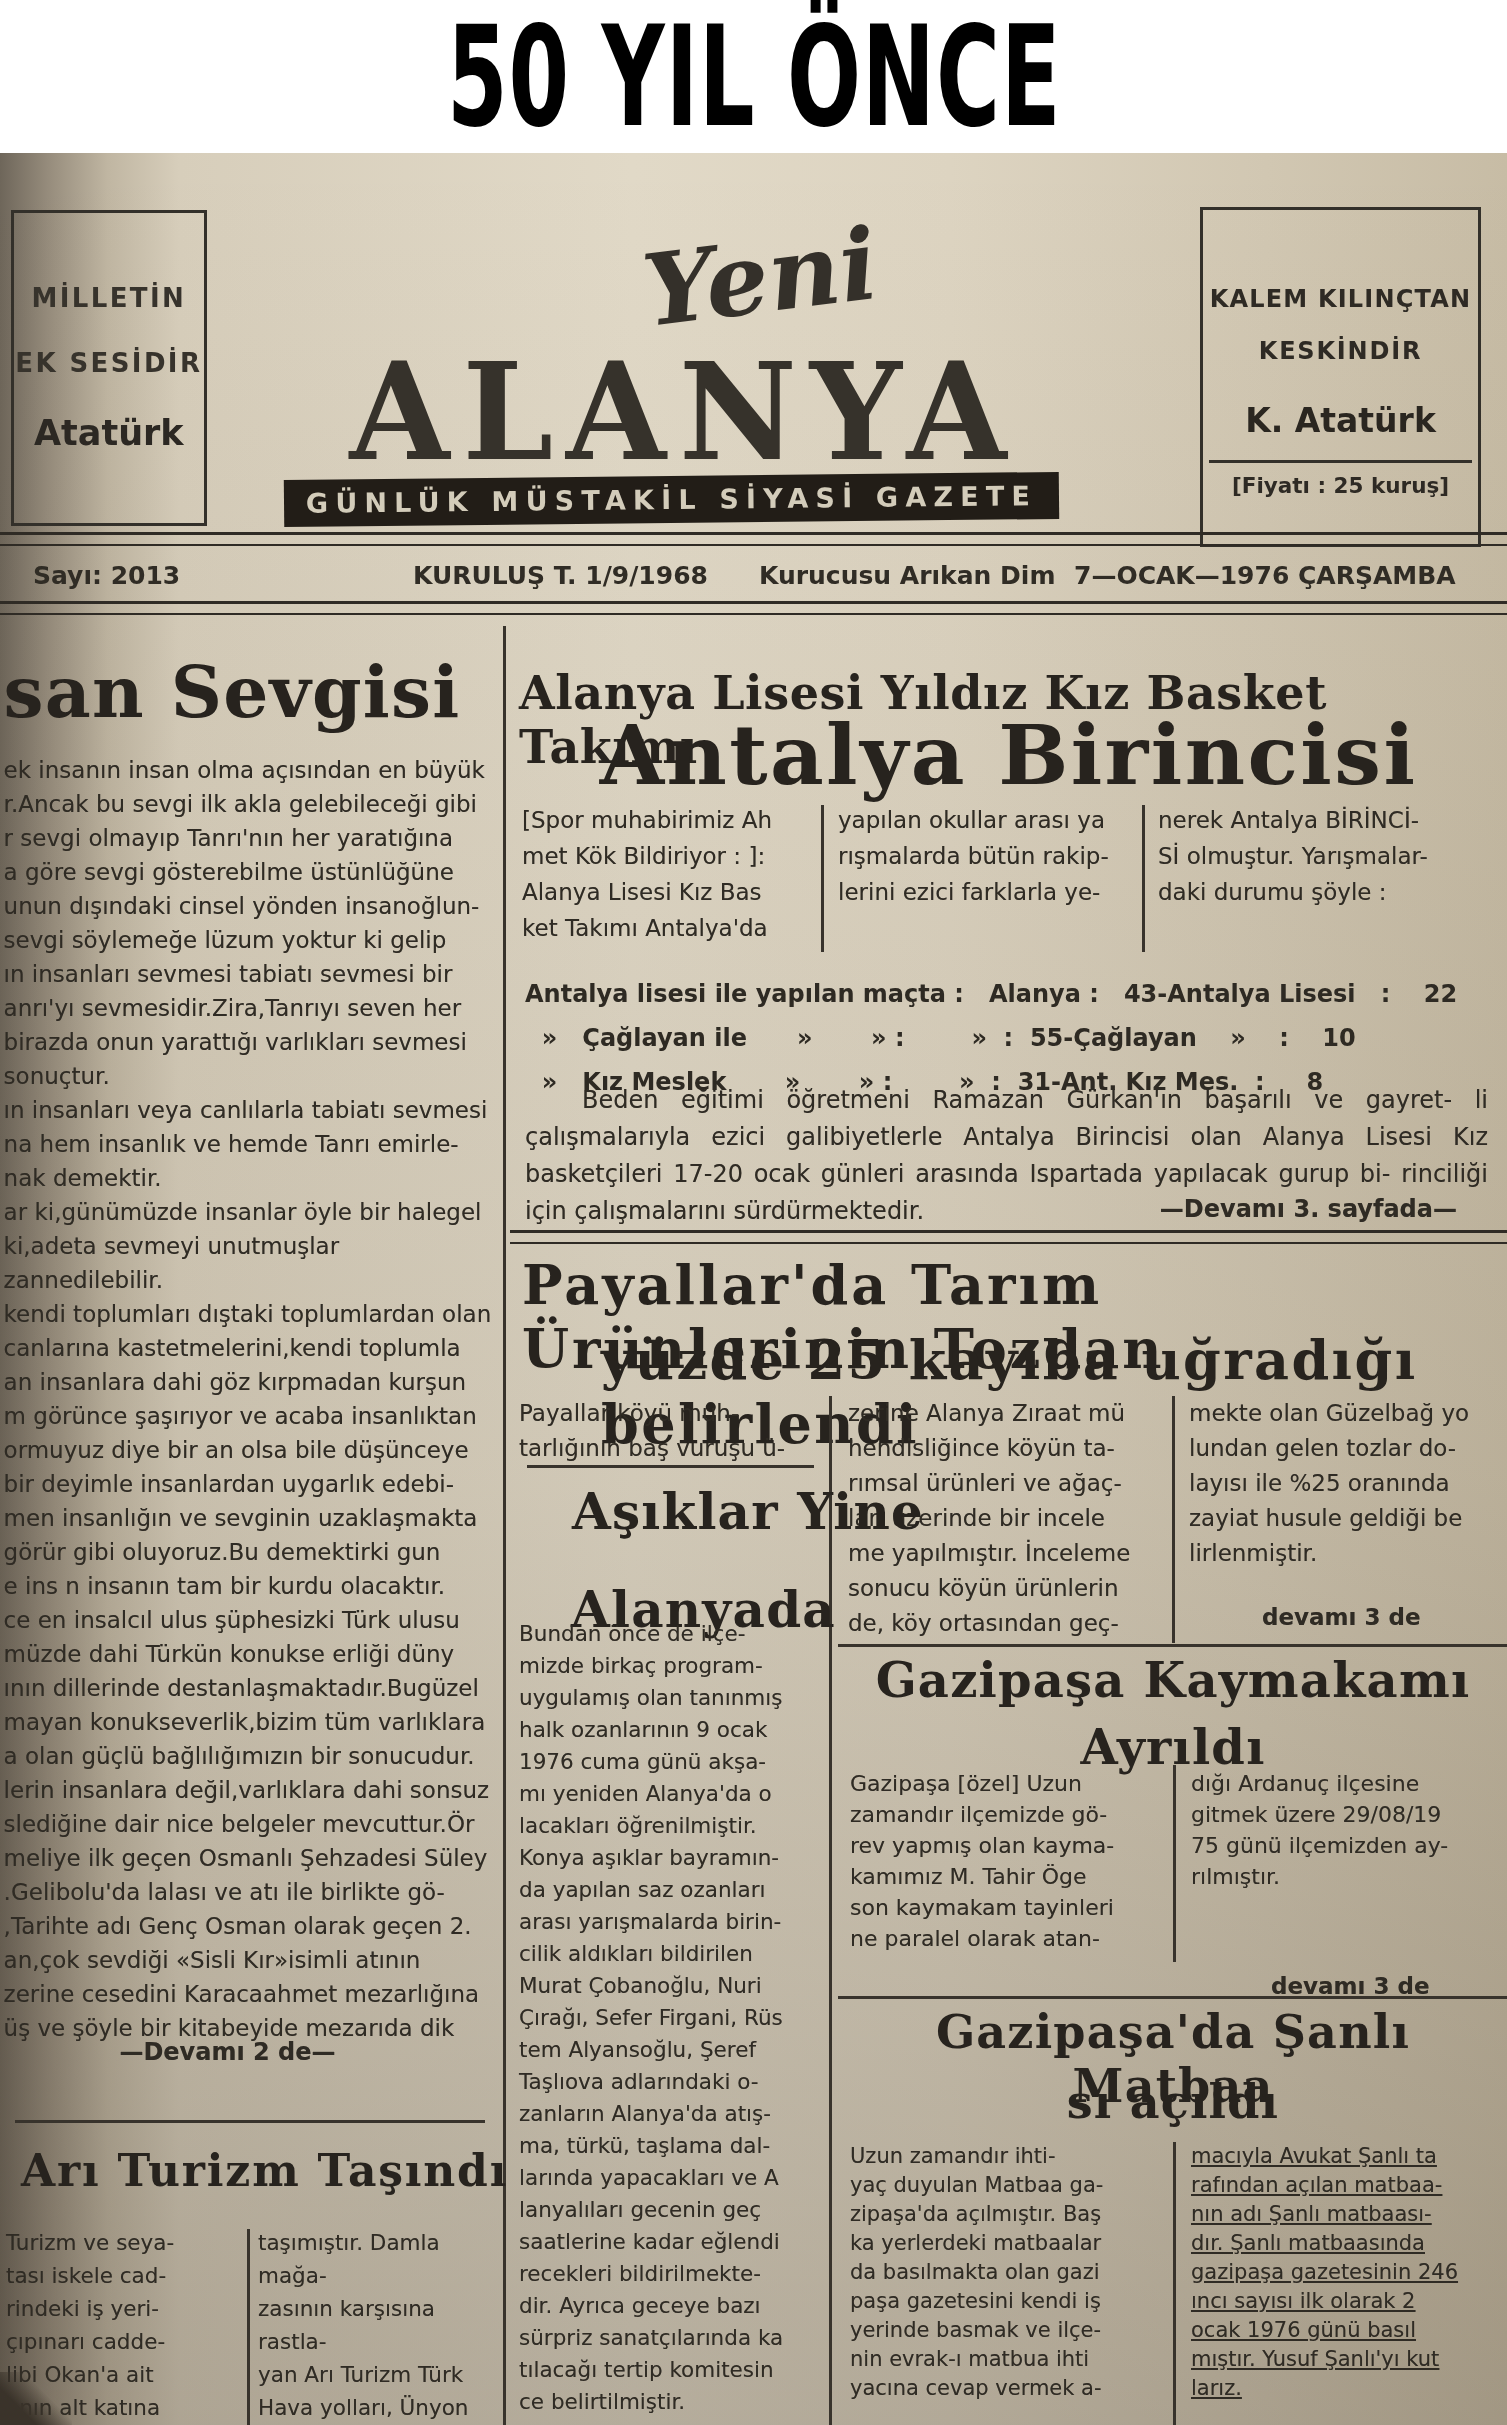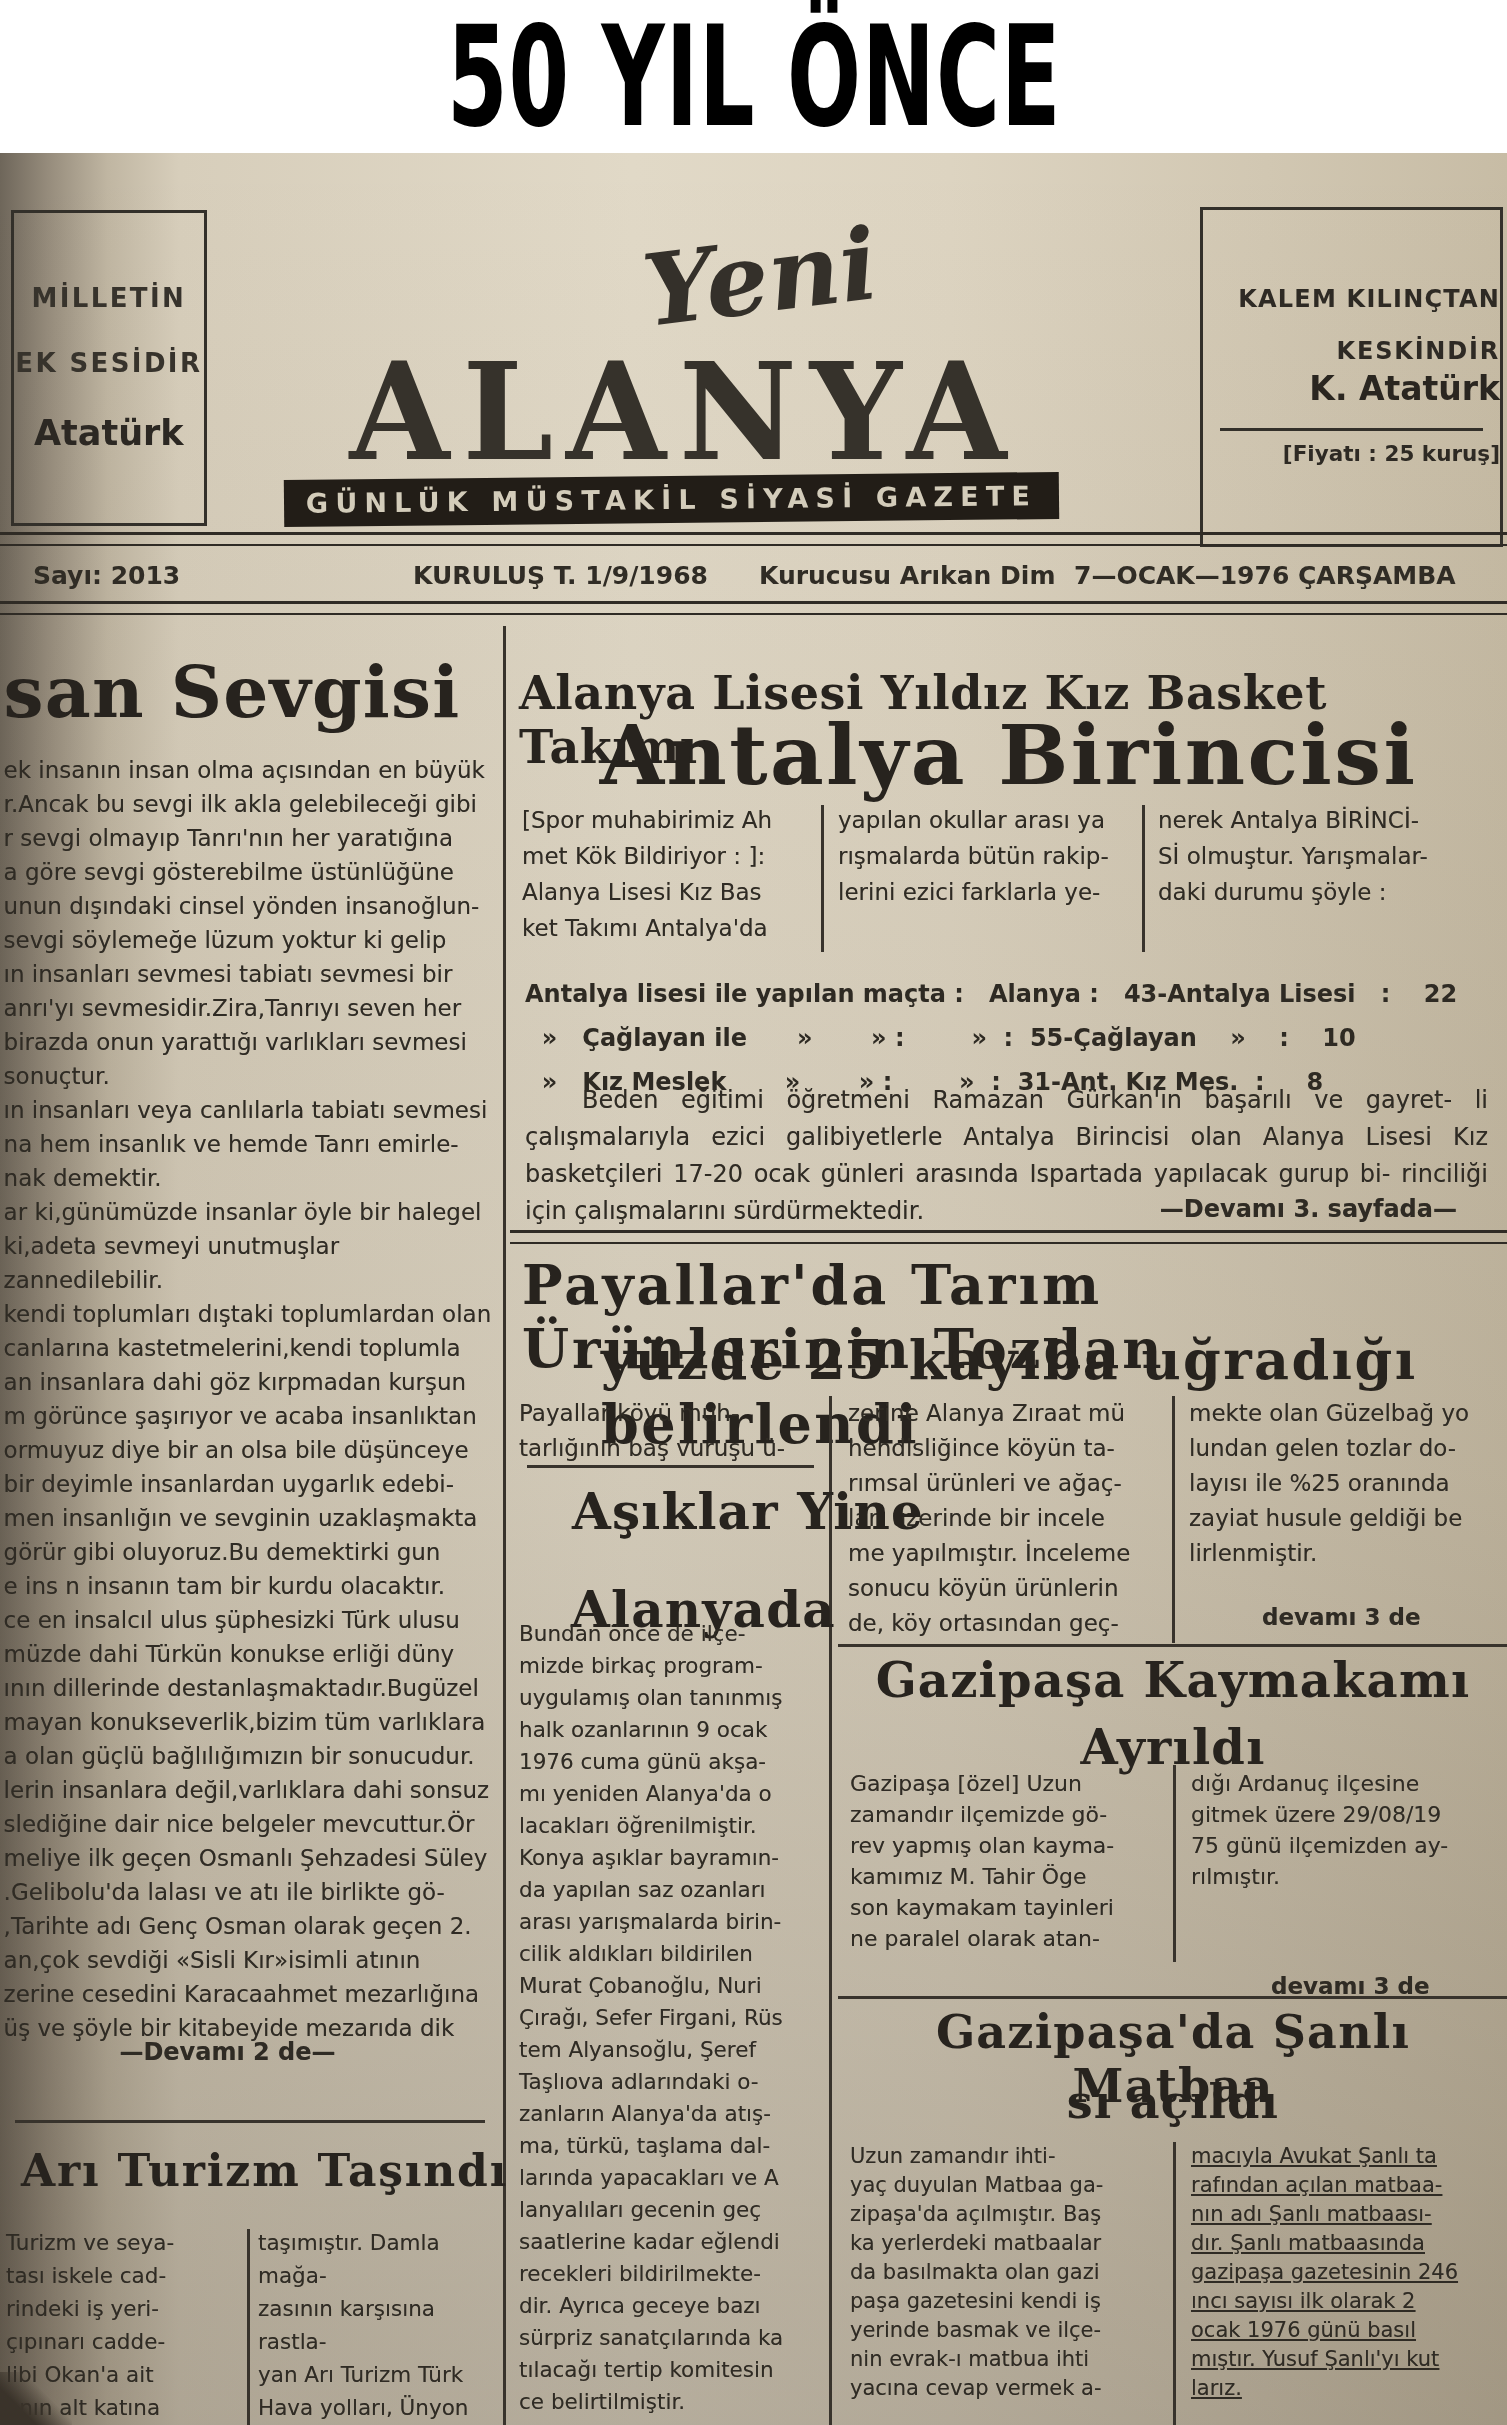--- a/index.html
+++ b/index.html
@@ -41,25 +41,25 @@
   .mast-script{position:absolute;left:643px;top:66px;font-family:"DejaVu Serif",serif;
                font-style:italic;font-weight:bold;font-size:99px;color:#34302a;
                transform:rotate(-7deg);}
   .mast-title{position:absolute;left:200px;top:191px;width:969px;text-align:center;
               font-family:"DejaVu Serif",serif;font-weight:bold;font-size:129px;line-height:129px;
               letter-spacing:0.1em;color:#36322b;transform:scaleY(1.05);transform-origin:top;}
   .mast-strip{position:absolute;left:284px;top:323px;width:775px;height:47px;background:#221d17;
               display:flex;align-items:center;justify-content:center;transform:rotate(-0.6deg);}
   .mast-strip span{color:#d3ccba;font-size:27px;font-weight:bold;letter-spacing:7.2px;}
 
-  .mast-right-box{position:absolute;left:1200px;top:54px;width:303px;height:340px;
-                  border:3.6px solid #33302a;box-sizing:border-box;text-align:right;}
+  .mast-right-box{position:absolute;left:1200px;top:54px;width:281px;height:340px;
+                  border:3.6px solid #33302a;box-sizing:border-box;text-align:center;}
   .mrb-l1{margin-top:75px;font-size:24px;font-weight:bold;letter-spacing:1.2px;}
   .mrb-l2{margin-top:24px;font-size:24px;font-weight:bold;letter-spacing:1.8px;}
-  .mrb-sig{margin-top:4px;font-size:33px;font-weight:bold;color:#2a2620;}
+  .mrb-sig{margin-top:36px;font-size:33px;font-weight:bold;color:#2a2620;}
   .mrb-div{margin:20.3px auto 0 auto;width:263px;height:3px;background:#33302a;}
   .mrb-price{margin-top:9.6px;font-size:21.5px;font-weight:bold;}
 
   
   .dl-text{position:absolute;font-size:25px;font-weight:bold;color:#302c25;}
 
   
   .ins-title{position:absolute;left:3.6px;top:497px;font-size:71px;letter-spacing:1.2px;}
   .ins-body{position:absolute;left:3.6px;top:600px;width:495px;font-size:23px;line-height:34px;}
   .ins-devami{position:absolute;left:0;top:1885px;width:455px;text-align:center;

